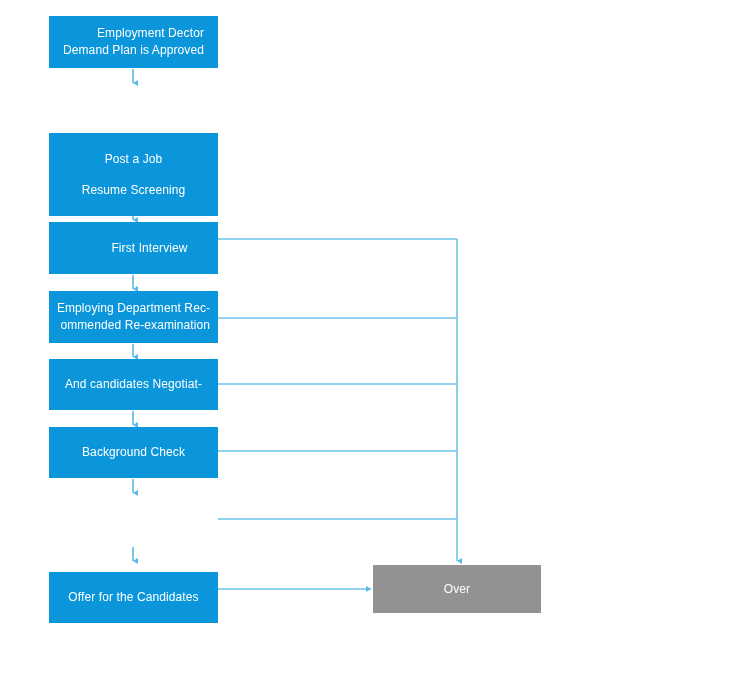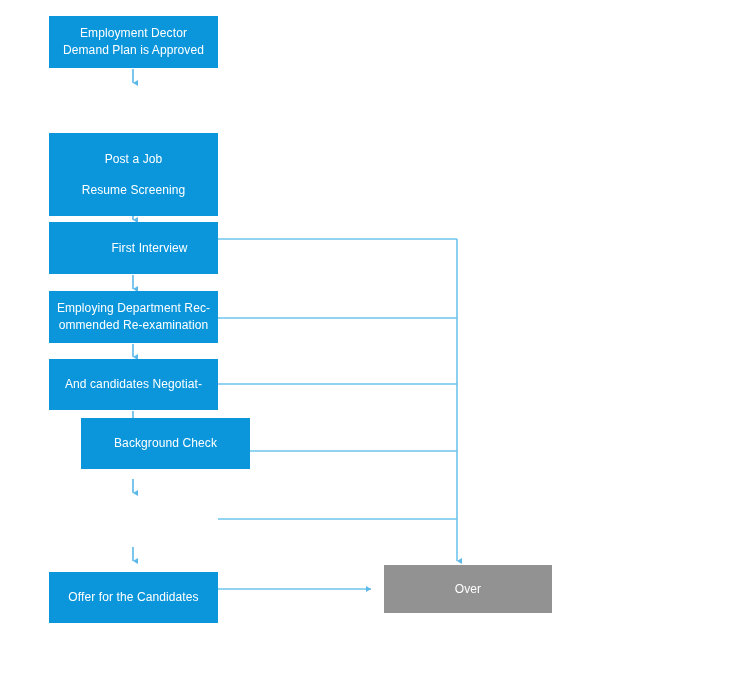--- a/index.html
+++ b/index.html
@@ -33,20 +33,21 @@
   }
   .node.process {
     background: #0b96dc;
   }
   .node.terminal {
     background: #929292;
   }
   .node-label {
     display: block;
     white-space: pre-line;
+    text-align: right;
   }
   svg.edges {
     position: absolute;
     left: 0;
     top: 0;
     width: 740px;
     height: 676px;
     pointer-events: none;
   }
 </style>
@@ -108,26 +109,26 @@
 
   <div class="node process" style="left:49px; top:359px; width:169px; height:51px;">
     <span class="node-label">And candidates Negotiat-</span>
   </div>
 
   <div class="node process" style="left:49px; top:291px; width:169px; height:52px;">
     <span class="node-label">Employing Department Rec-
 ommended Re-examination</span>
   </div>
 
-  <div class="node process" style="left:49px; top:418px; width:169px; height:51px;margin-left:32px;">
+  <div class="node process" style="left:49px; top:427px; width:169px; height:51px;">
     <span class="node-label">Background Check</span>
   </div>
 
 
   <div class="node process" style="left:49px; top:572px; width:169px; height:51px;">
     <span class="node-label">Offer for the Candidates</span>
   </div>
 
-  <div class="node terminal" style="left:384px; top:565px; width:168px; height:48px;">
+  <div class="node terminal" style="left:373px; top:565px; width:168px; height:48px;">
     <span class="node-label">Over</span>
   </div>
 
 </div>
 
 </body></html>

